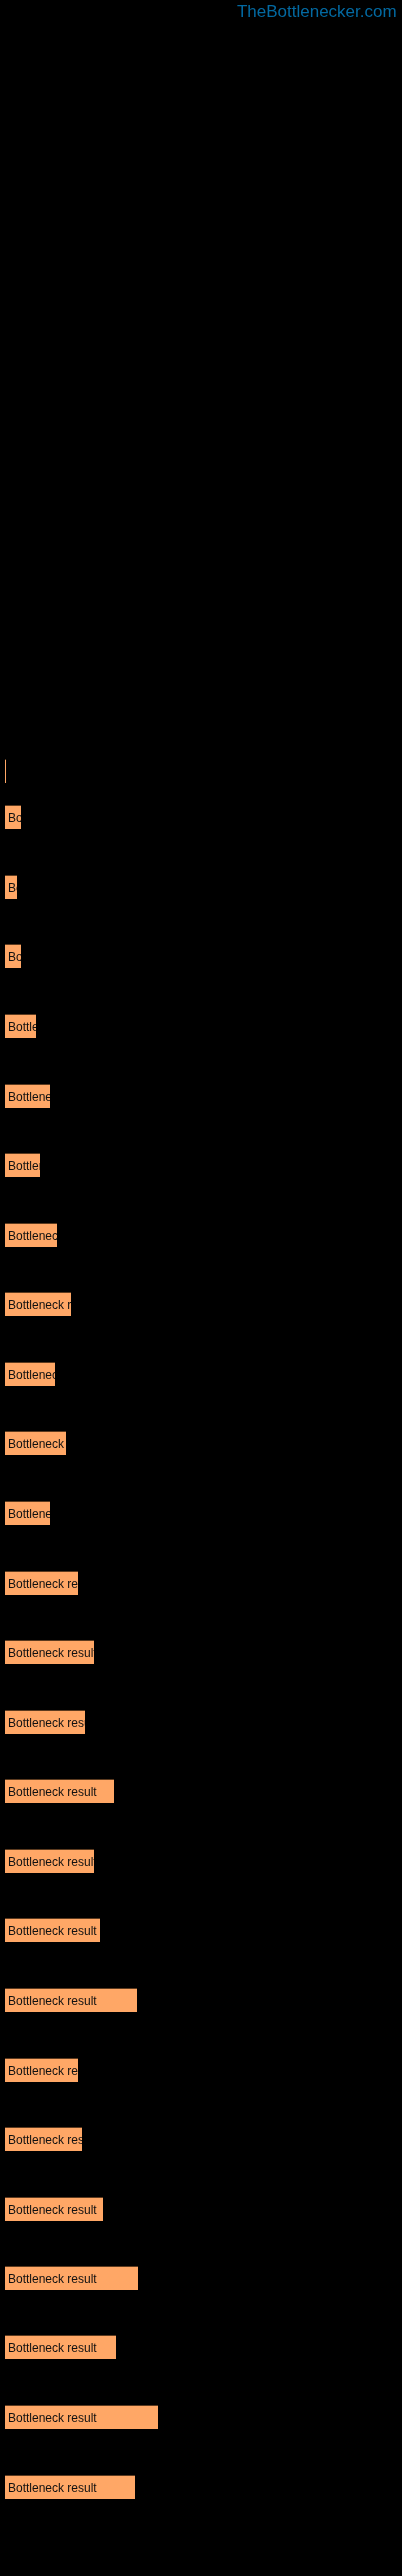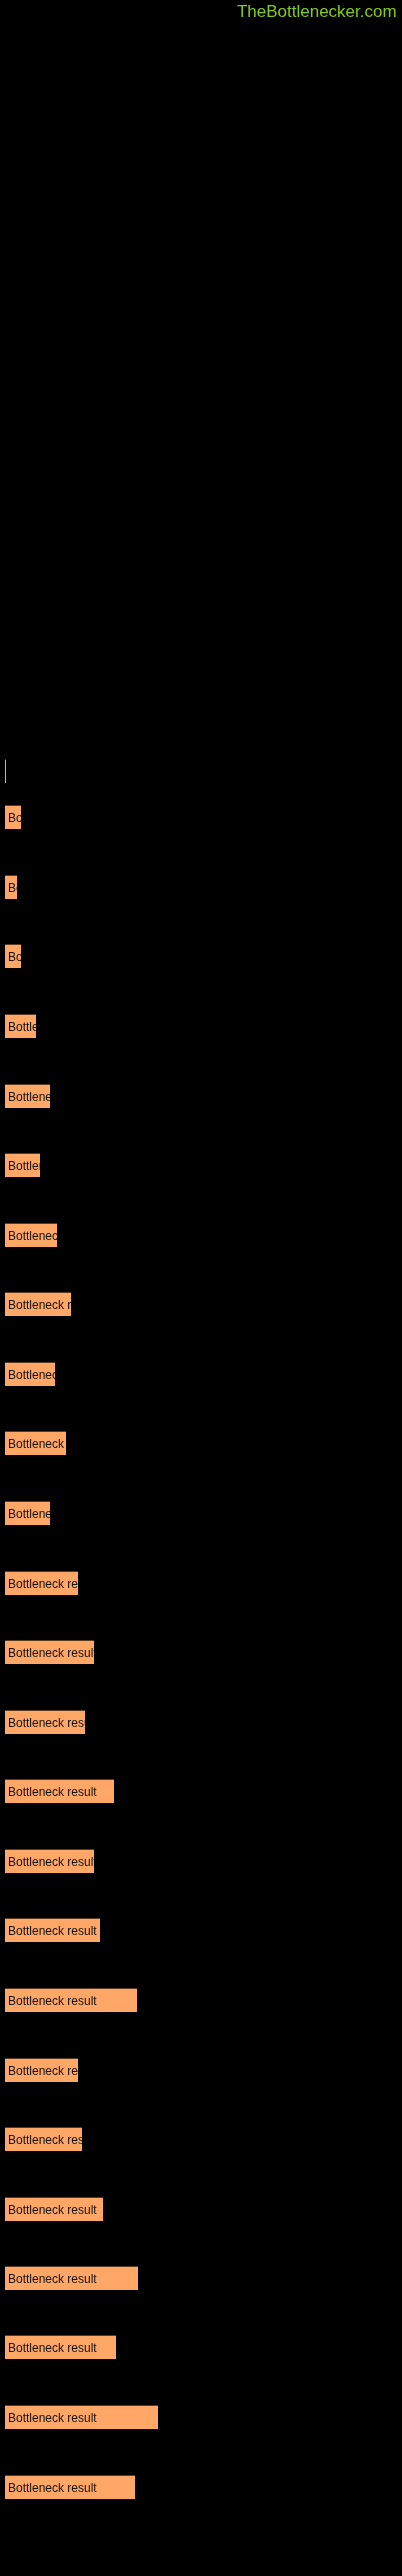--- a/index.html
+++ b/index.html
@@ -12,21 +12,21 @@
     width: 403px;
     height: 2576px;
     background: #000000;
     overflow: hidden;
     font-family: "Liberation Sans", sans-serif;
   }
   #site-title {
     position: absolute;
     top: 1.6px;
     right: 6.4px;
-    color: #84cc16;
+    color: #0369a1;
     font-size: 17px;
     font-family: "Liberation Sans", sans-serif;
     letter-spacing: 0px;
     white-space: nowrap;
   }
   #chart-area {
     position: absolute;
     left: 0;
     top: 0;
     width: 403px;

